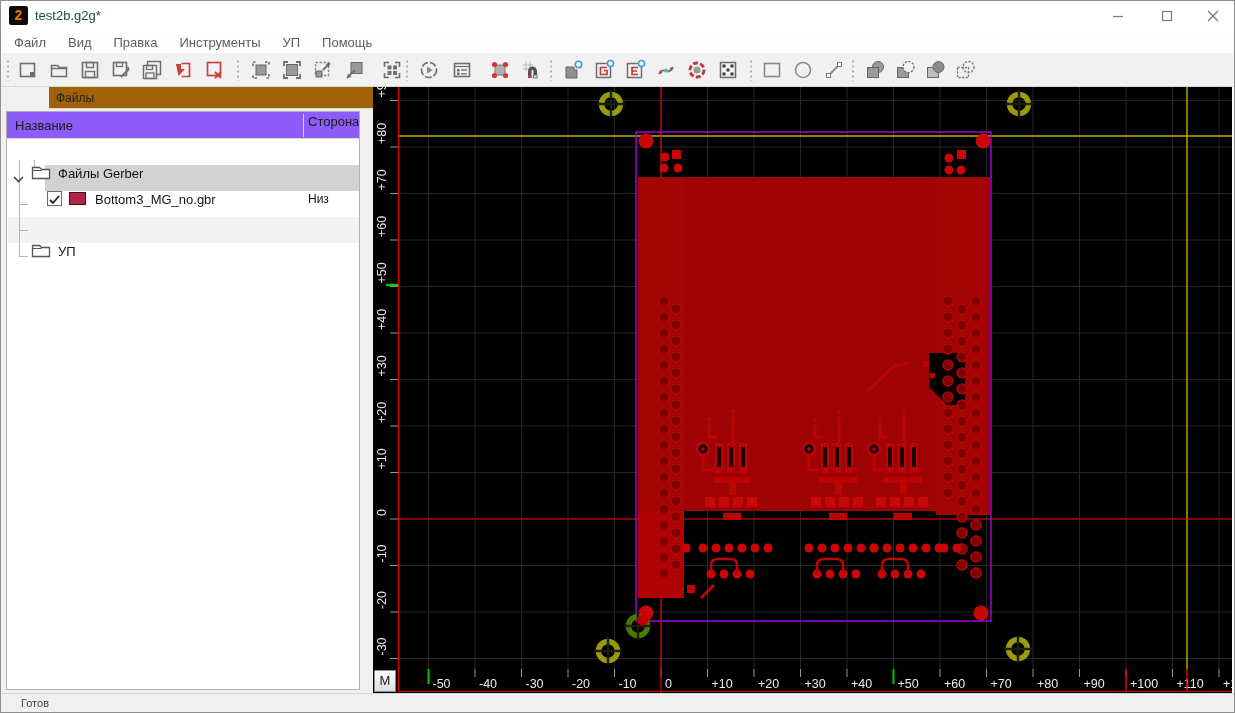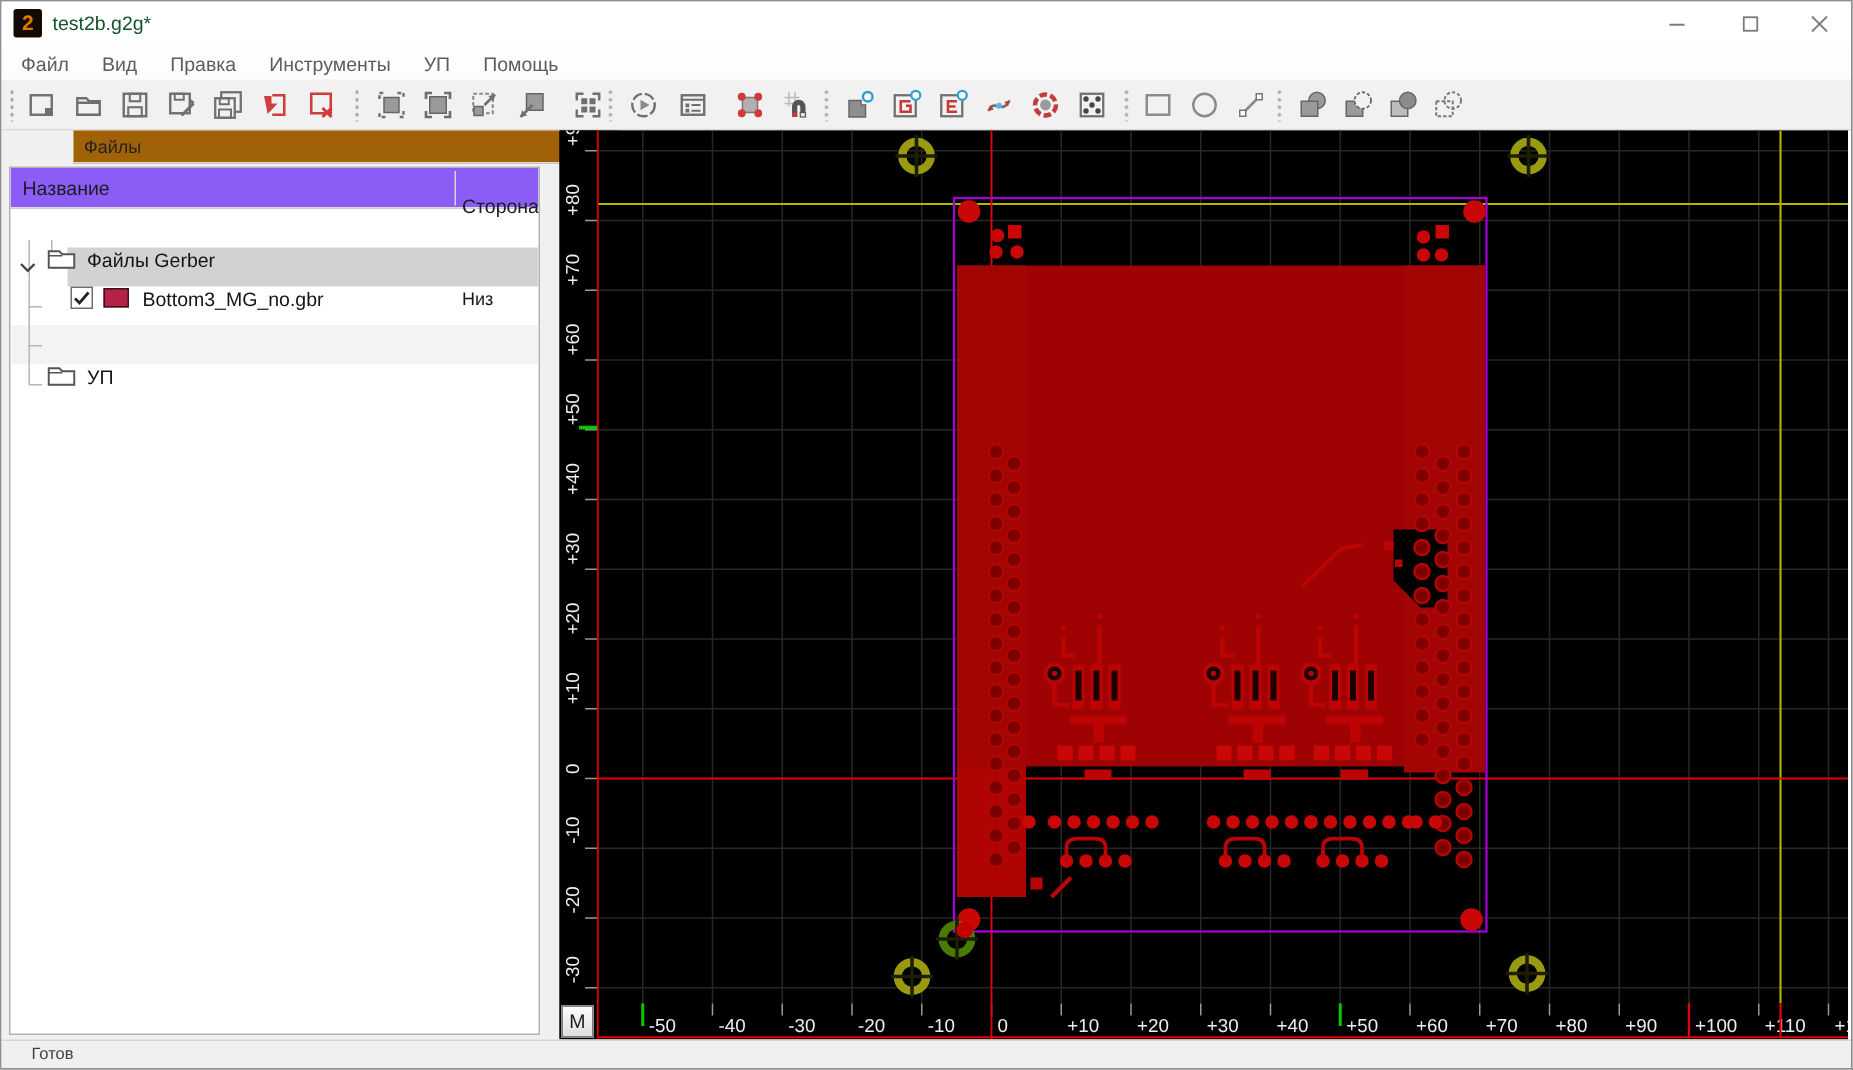--- a/index.html
+++ b/index.html
@@ -25,21 +25,21 @@
             background-image:radial-gradient(circle, #adadad 1px, transparent 1.2px); background-size:4px 5px; }
 
   
   .left-panel { position:absolute; left:0; top:86px; width:372px; height:606px; background:#f0f0f0; }
   .panel-header { position:absolute; left:0; top:0; width:363px; height:22px; background:#a16207; border-bottom:1px solid #dadada;margin-left:48px; }
   .panel-title { position:absolute; left:7px; top:4px; font-size:12px; color:#222; }
   .float-icon { position:absolute; right:10px; top:5px; }
   .tree { position:absolute; left:5px; top:24px; width:354px; height:579px; background:#ffffff; border:1px solid #b2b2b2; overflow:hidden; }
   .tree-header { position:absolute; left:0; top:0; width:100%; height:27px; background:#8b5cf6; border-bottom:1px solid #dcdcdc; }
   .col-name { position:absolute; left:8px; top:6px; font-size:13px; color:#1c1c1c; }
-  .col-side { position:absolute; left:301px; top:18px; font-size:13px; color:#1c1c1c; }
+  .col-side { position:absolute; left:301px; top:2px; font-size:13px; color:#1c1c1c; }
   .col-sep { position:absolute; left:296px; top:2px; width:1px; height:23px; background:#d6d6d6; }
   .trow { position:absolute; left:0; width:100%; height:26px;margin-top:21px; }
   .trow .label { position:absolute; left:51px; top:6px; font-size:13px; color:#141414; white-space:nowrap; }
   .sel-bg { position:absolute; left:38px; top:53px; right:0; height:26px; background:#d2d2d2; }
   .alt-bg  { position:absolute; left:1px; top:105px; right:0; height:26px; background:#f3f3f3; }
   .guide { position:absolute; background:#b6b6b6; }
   .chev { position:absolute; left:6px; top:9px; }
   .folder { position:absolute; left:24px; top:4px; }
   .checkbox { position:absolute; left:40px; top:5px; width:15px; height:15px; background:#fff; border:1px solid #6e6e6e; }
   .swatch { position:absolute; left:62px; top:6px; width:17px; height:13px; border:1px solid #401018; }

